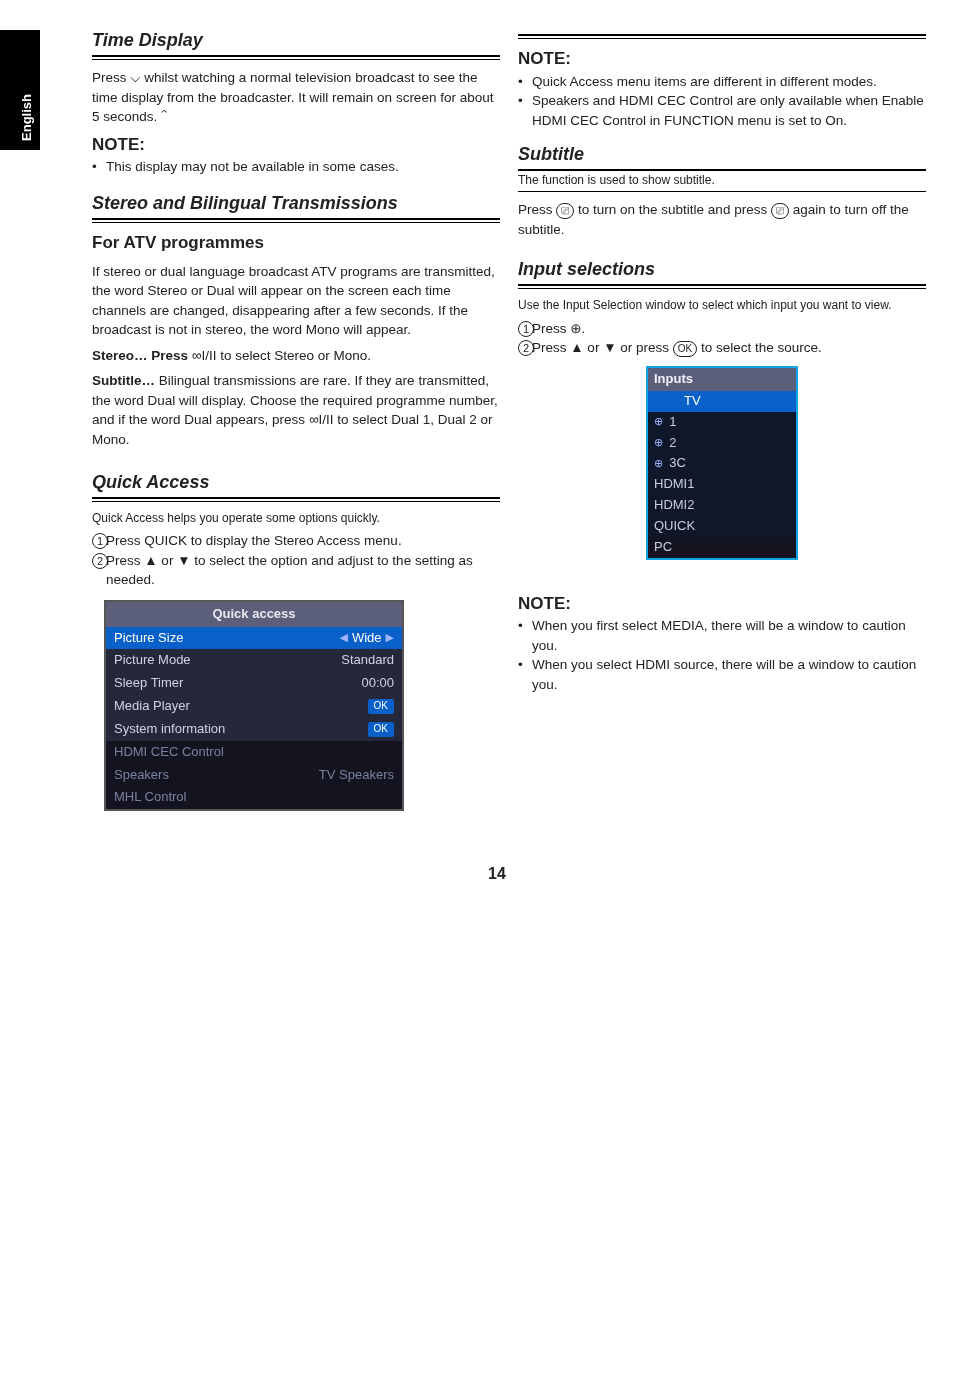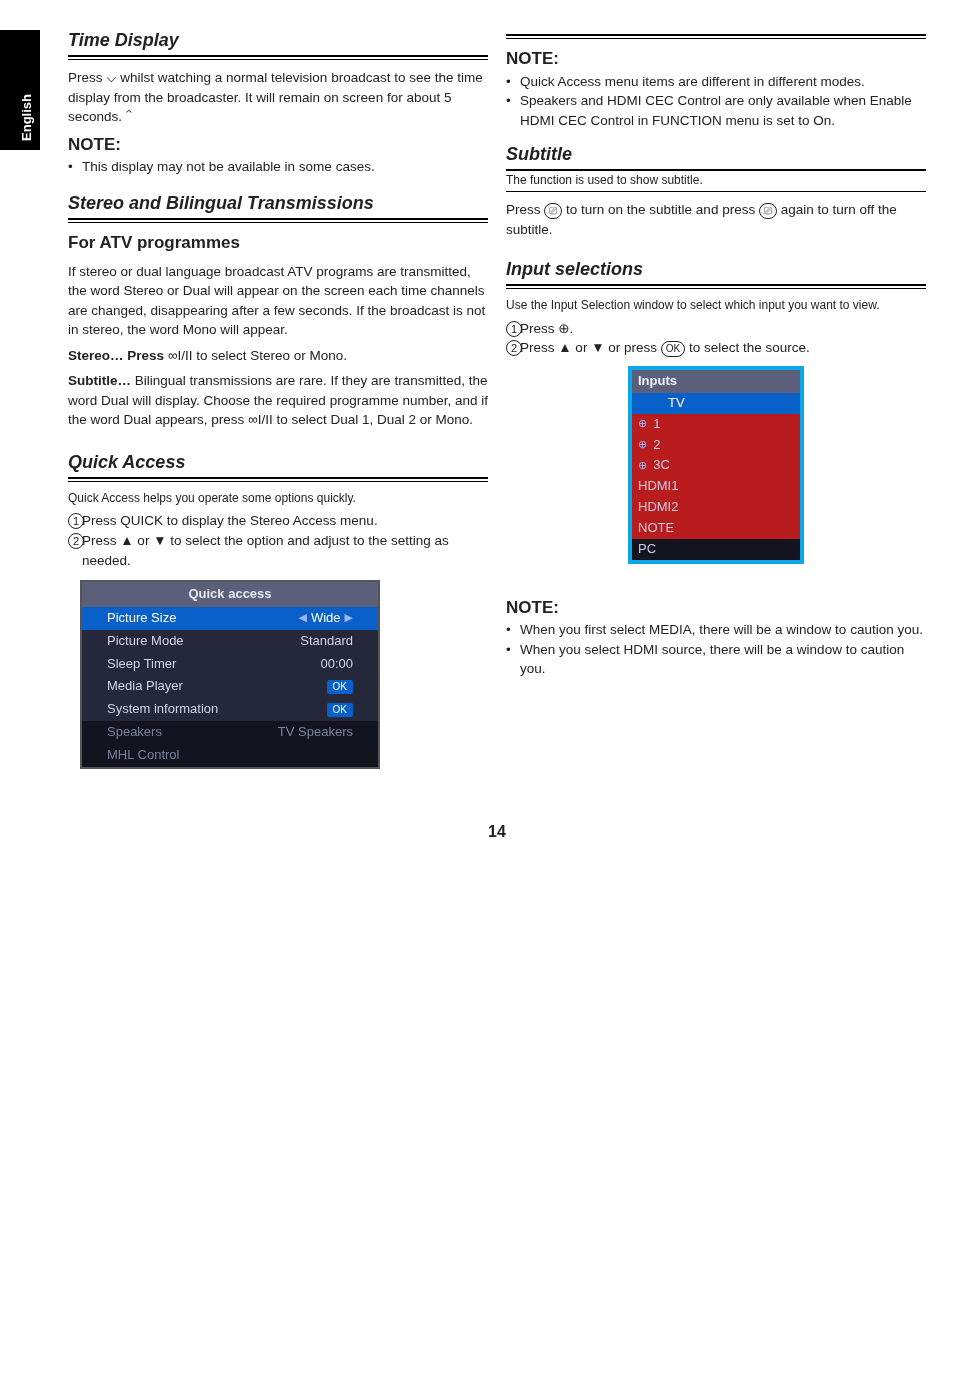--- a/index.html
+++ b/index.html
@@ -18,21 +18,21 @@
     background: #000;
   }
   .side-tab-text {
     position: absolute;
     left: -24px; top: 80px;
     width: 100px; text-align: center;
     transform: rotate(-90deg);
     color: #fff; font-size: 13px; font-weight: bold;
   }
   .content { margin-left: 68px; }
-  .cols { display: flex; gap: 18px; }
+  .cols { display: flex; gap: 18px; margin-left: 24px; }
   .col { flex: 1 1 0; min-width: 0; }
 
   h2.sec-title {
     font-size: 18px; font-style: italic; font-weight: 600;
     margin: 0 0 4px 0;
   }
   .small-italic { font-size: 12px; margin: 0 0 4px 0; }
   .rule-bold { border: none; border-top: 2px solid #000; margin: 0 0 2px 0; }
   .rule-thin { border: none; border-top: 1px solid #000; margin: 0 0 8px 0; }
 
@@ -40,30 +40,30 @@
   .body p { margin: 6px 0; }
 
   .note-label { font-weight: bold; font-size: 17px; margin-top: 6px; }
   .bullet { display: flex; }
   .bullet .b { width: 14px; }
   .bullet .t { flex: 1; }
 
   
   .qa-wrap { width: 300px; margin: 10px 0 0 12px; border: 2px solid #555; background:#25273a; color:#cfd3e6; font-size:13px; }
   .qa-title { background:#5b5f7a; color:#e8e8f0; text-align:center; font-weight:bold; padding:3px 0; }
-  .qa-row { display:flex; padding:2px 25px; justify-content:space-between; }
+  .qa-row { display:flex; padding:2px 8px; justify-content:space-between; }
   .qa-row.sel { background:#0860c8; color:#fff; }
   .qa-row.bottom-dark { background:#141420; }
   .qa-row.dim { color:#7882a0; }
   .qa-val { display:flex; align-items:center; gap:4px; }
   .ok-pill { display:inline-block; background:#0860c8; color:#fff; font-size:10px; padding:0 6px; border-radius:2px; }
   .arrow { color:#9fb4ff; font-size:11px; }
 
   
-  .inputs-wrap { width:176px; margin:8px auto; border:4px solid #0ea5e9; background:#b91c1c; color:#c9cde0; font-size:13px; }
+  .inputs-wrap { width:152px; margin:8px auto; border:2px solid #0ea5e9; background:#0f172a; color:#c9cde0; font-size:13px; }
   .inputs-title { background:#5b5f7a; color:#f0f0ff; font-weight:bold; padding:2px 6px; }
   .inputs-row { padding:1px 6px; display:flex; align-items:center; gap:6px; }
   .inputs-row.sel { background:#0860c8; color:#fff;padding-left:36px; }
   .inputs-row.bottom-dark { background:#141420; }
   .input-glyph { font-size:11px; color:#9fb4ff; }
   .remote-glyph { display:inline-block; border:1.5px solid #222; border-radius:10px; padding:0 4px; font-size:10px; line-height:14px; }
 
   .page-num { text-align:center; margin-top:54px; font-size:16px;font-weight:bold; }
 </style>
 </head>
@@ -161,20 +161,26 @@
                   <span class="ok-pill">OK</span>
                 </span>
               </div>
               <div class="qa-row">
                 <span>System information</span>
                 <span class="qa-val">
                   <span class="ok-pill">OK</span>
                 </span>
               </div>
               <div class="qa-row dim bottom-dark">
+                <span>HDMI CEC Control</span>
+                <span class="qa-val">
+                  <span></span>
+                </span>
+              </div>
+              <div class="qa-row dim bottom-dark">
                 <span>Speakers</span>
                 <span class="qa-val">
                   <span>TV Speakers</span>
                 </span>
               </div>
               <div class="qa-row dim bottom-dark">
                 <span>MHL Control</span>
                 <span class="qa-val">
                   <span></span>
                 </span>
@@ -249,21 +255,21 @@
                 <span class="input-glyph">⊕</span>
                 <span>3C</span>
               </div>
               <div class="inputs-row">
                 <span>HDMI1</span>
               </div>
               <div class="inputs-row">
                 <span>HDMI2</span>
               </div>
               <div class="inputs-row">
-                <span>NOTE</span>
+                <span>QUICK</span>
               </div>
               <div class="inputs-row bottom-dark">
                 <span>PC</span>
               </div>
             </div>
       </div>
 
       <div style="height:18px"></div>
       <div class="note-label">NOTE:</div>
       <div id="input-notes">

